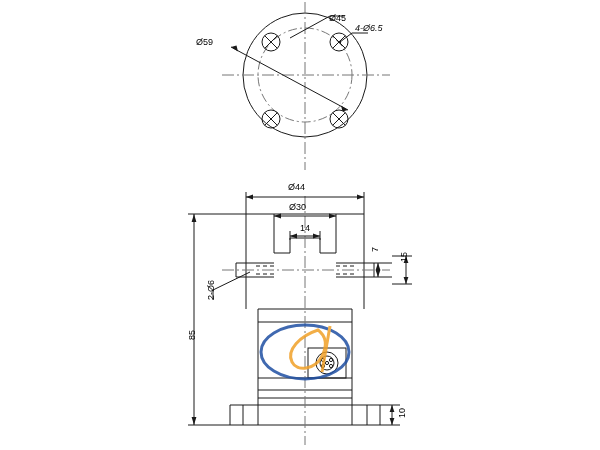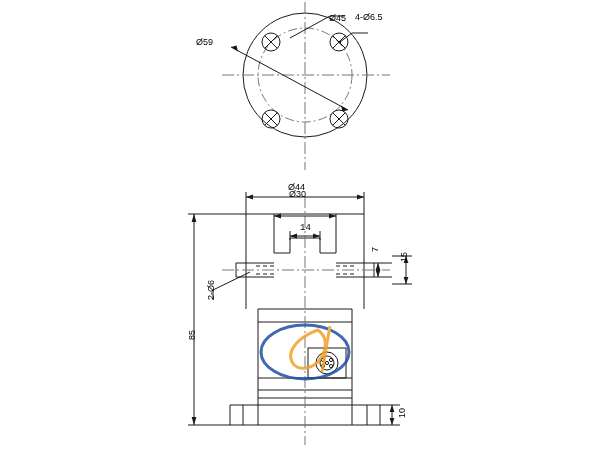--- a/index.html
+++ b/index.html
@@ -205,24 +205,24 @@
 
     <g class="wm" opacity="0.85">
       <ellipse cx="305" cy="352" rx="44" ry="27" fill="none" stroke="#1f4fa3" stroke-width="3"></ellipse>
       <path d="M318 330 C 300 336, 286 350, 292 362 C 297 372, 315 370, 322 356 C 328 344, 326 336, 318 330 Z" fill="none" stroke="#f0a028" stroke-width="3"></path>
       <path d="M330 326 L 322 372" fill="none" stroke="#f0a028" stroke-width="3"></path>
     </g>
   </svg>
 
   <div class="lbl" style="left:196px; top:38px;">Ø59</div>
   <div class="lbl" style="left:329px; top:14px;">Ø45</div>
-  <div class="lbl" style="left:355px; top:13px;">4-Ø6.5</div>
+  <div class="lbl" style="left:355px; top:24px;font-style:italic;">4-Ø6.5</div>
 
   <div class="lbl" style="left:288px; top:183px;text-align:center;">Ø44</div>
-  <div class="lbl" style="left:289px; top:190px;">Ø30</div>
-  <div class="lbl" style="left:300px; top:224px;font-family:Liberation Mono, monospace;">14</div>
+  <div class="lbl" style="left:289px; top:203px;">Ø30</div>
+  <div class="lbl" style="left:300px; top:224px;">14</div>
   <div class="lbl vert" style="left:371px; top:252px;">7</div>
   <div class="lbl vert" style="left:400px; top:262px;">15</div>
   <div class="lbl vert" style="left:207px; top:300px;">2-Ø6</div>
   <div class="lbl vert" style="left:188px; top:340px;">85</div>
   <div class="lbl vert" style="left:398px; top:418px;">10</div>
 
 </div>
 
 </body></html>

